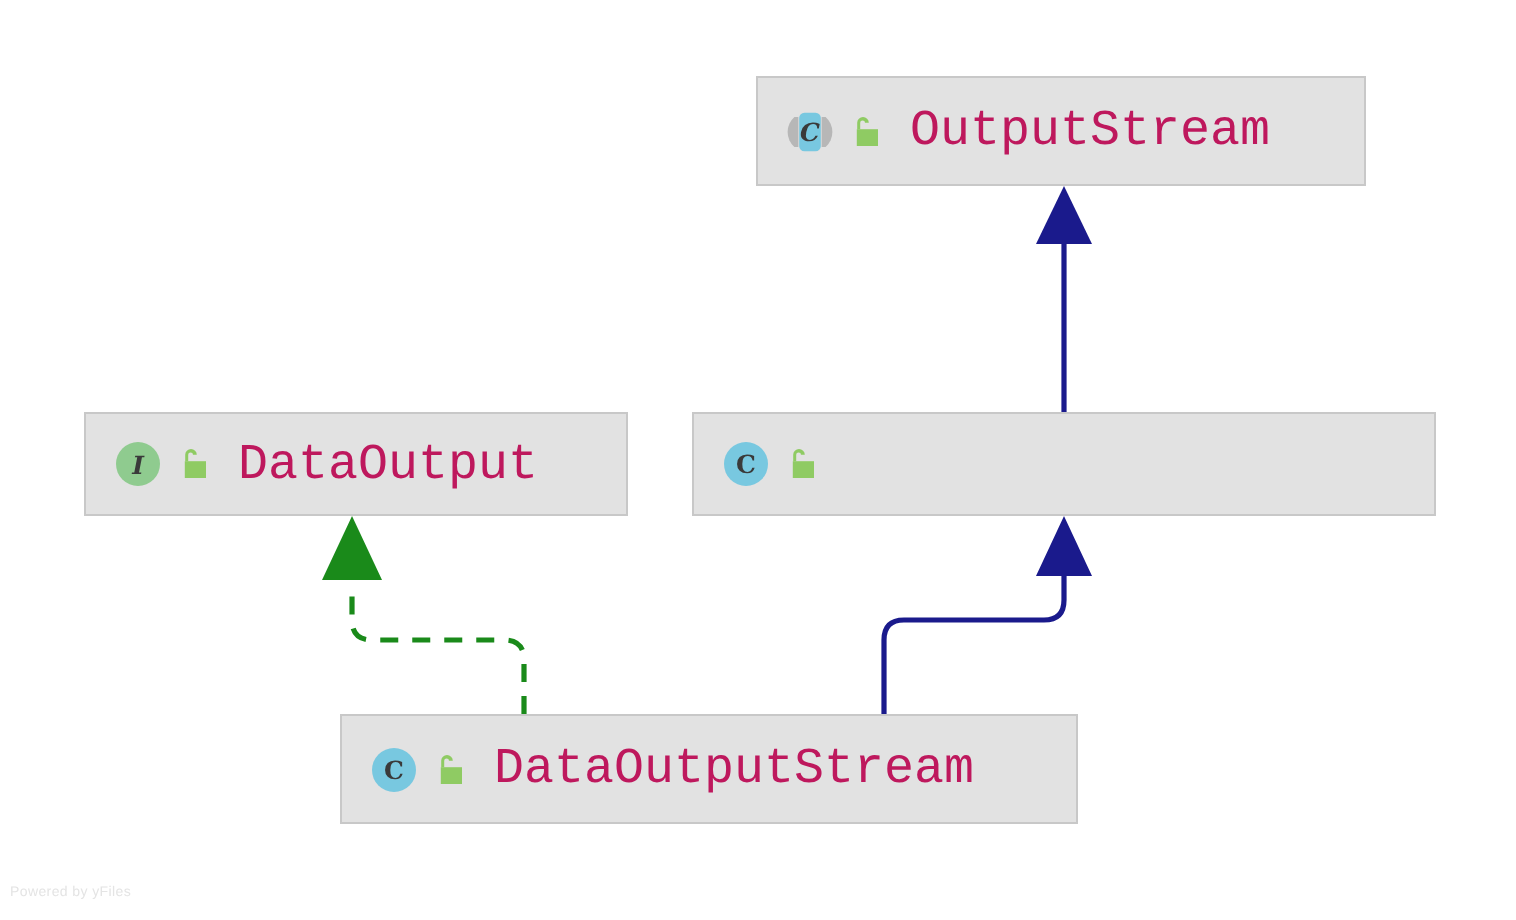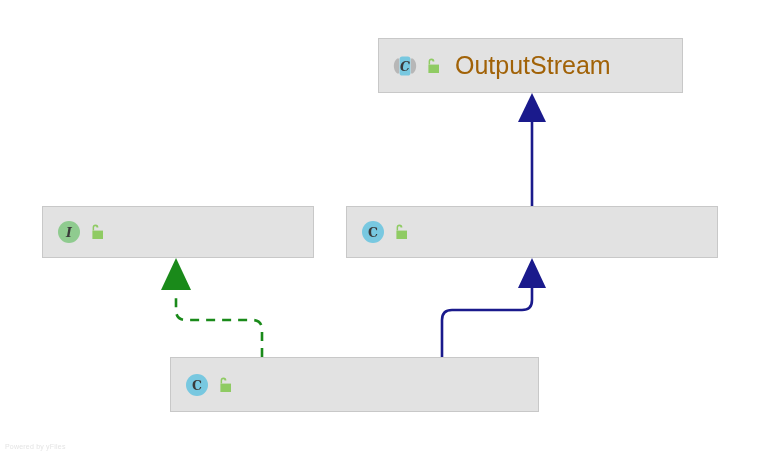--- a/index.html
+++ b/index.html
@@ -62,24 +62,24 @@
     flex: 0 0 auto;
     display: flex;
     align-items: center;
     justify-content: center;
   }
   .icon-visibility svg {
     display: block;
   }
   .node-label {
     margin-left: 13px;
-    font-family: Liberation Sans, sans-serif;
+    font-family: Liberation Mono, monospace;
     font-size: 25px;
     line-height: 1;
-    color: #a16207;
+    color: #be185d;
     white-space: nowrap;
     letter-spacing: 0px;
   }
   .watermark {
     position: absolute;
     left: 5px;
     top: 443px;
     font-family: "Liberation Sans", sans-serif;
     font-size: 7px;
     color: #e4e4e4;
@@ -139,20 +139,21 @@
           <text x="13" y="17.8" font-family="DejaVu Serif, serif" font-size="12.5" font-style="italic" font-weight="600" text-anchor="middle" fill="#3a3a3a">I</text>
         </svg>
       </span>
       <span class="icon-visibility">
         <svg width="18" height="20" viewBox="0 0 18 20">
           <path d="M4.6 8.6 L4.6 5.4 A 2.9 2.9 0 0 1 10.4 5.4 L 8.5 5.4 A 1.2 1.2 0 0 0 6.1 5.4 L 6.1 8.6 Z" fill="#8fcb63"></path>
           <rect x="4.4" y="8.6" width="10.6" height="8.4" fill="#8fcb63"></rect>
         </svg>
       </span>
     </div>
+    <span class="node-label">DataOutput</span>
   </div>
 
   <div class="uml-node" style="left:346px; top:206px; width:372px; height:52px;">
     <div class="node-icon-group">
       <span class="icon-stereotype">
         <svg width="26" height="26" viewBox="0 0 26 26">
           <circle cx="13" cy="13" r="11" fill="#78c8e0"></circle>
           <text x="13" y="17.6" font-family="DejaVu Serif, serif" font-size="12.5" font-weight="600" text-anchor="middle" fill="#3a3a3a">C</text>
         </svg>
       </span>
@@ -173,17 +174,18 @@
           <text x="13" y="17.6" font-family="DejaVu Serif, serif" font-size="12.5" font-weight="600" text-anchor="middle" fill="#3a3a3a">C</text>
         </svg>
       </span>
       <span class="icon-visibility">
         <svg width="18" height="20" viewBox="0 0 18 20">
           <path d="M4.6 8.6 L4.6 5.4 A 2.9 2.9 0 0 1 10.4 5.4 L 8.5 5.4 A 1.2 1.2 0 0 0 6.1 5.4 L 6.1 8.6 Z" fill="#8fcb63"></path>
           <rect x="4.4" y="8.6" width="10.6" height="8.4" fill="#8fcb63"></rect>
         </svg>
       </span>
     </div>
+    <span class="node-label">DataOutputStream</span>
   </div>
 
   <div class="watermark">Powered by yFiles</div>
 
 </div>
 
 </body></html>

